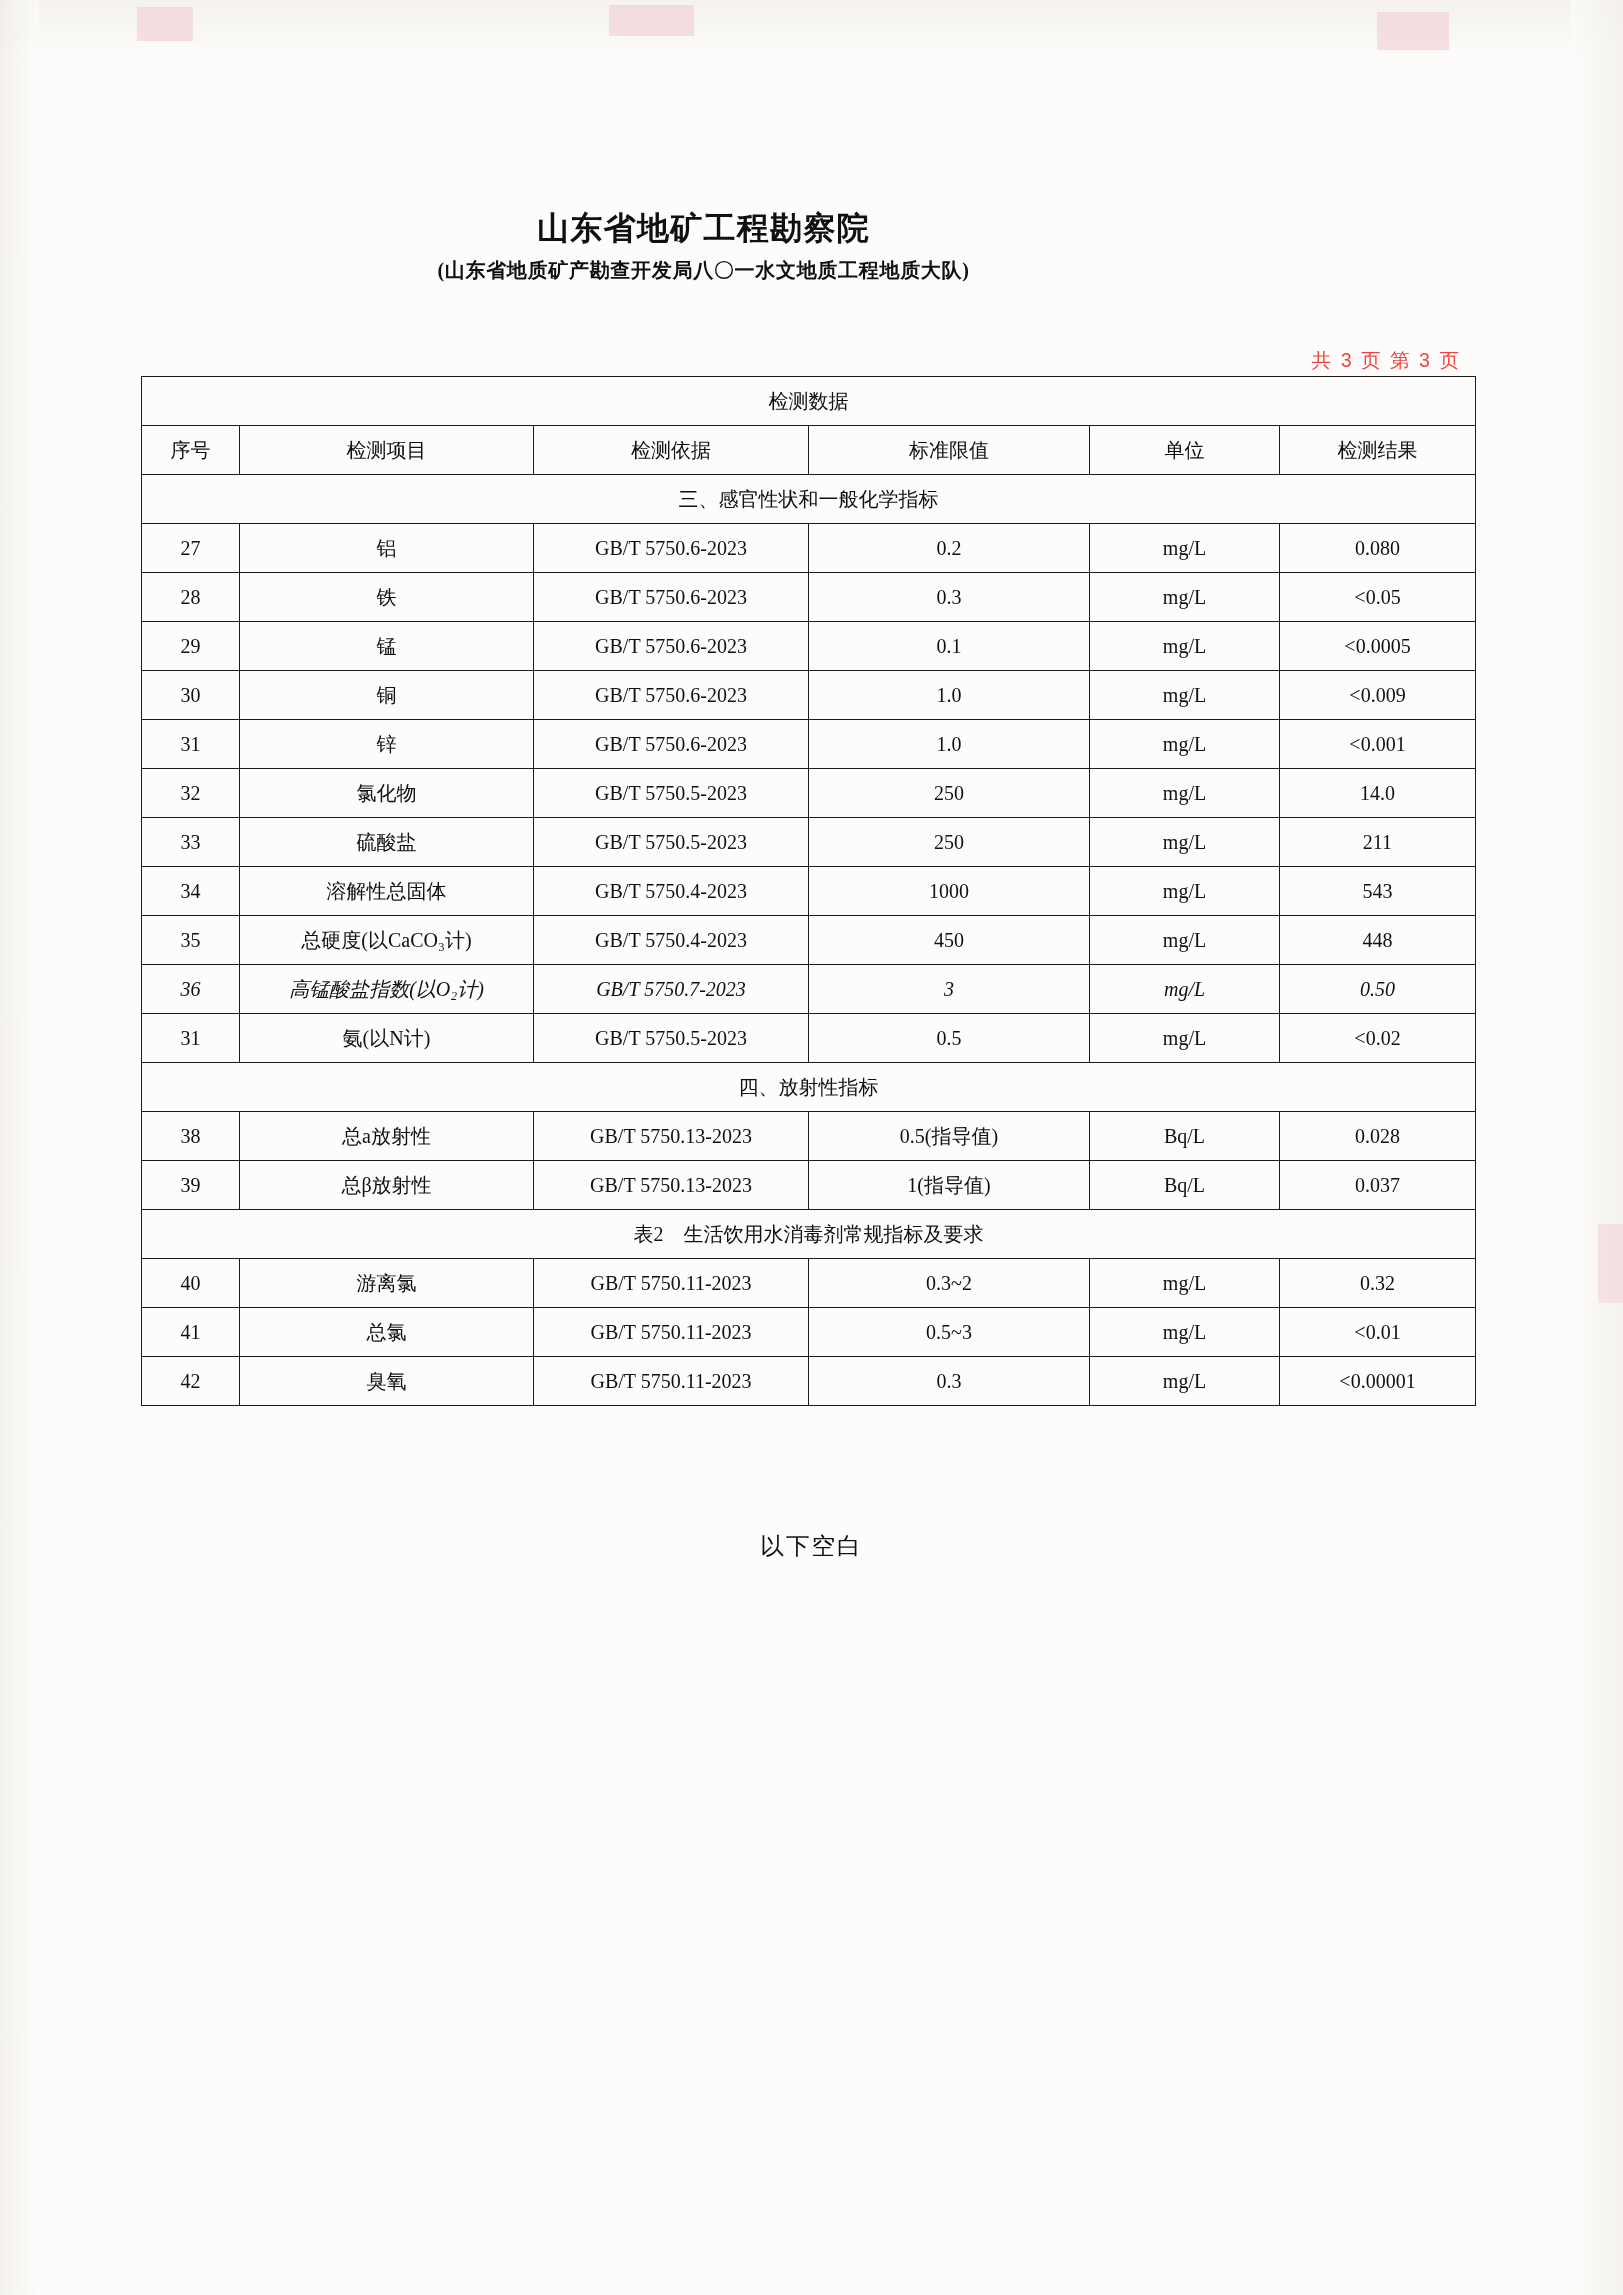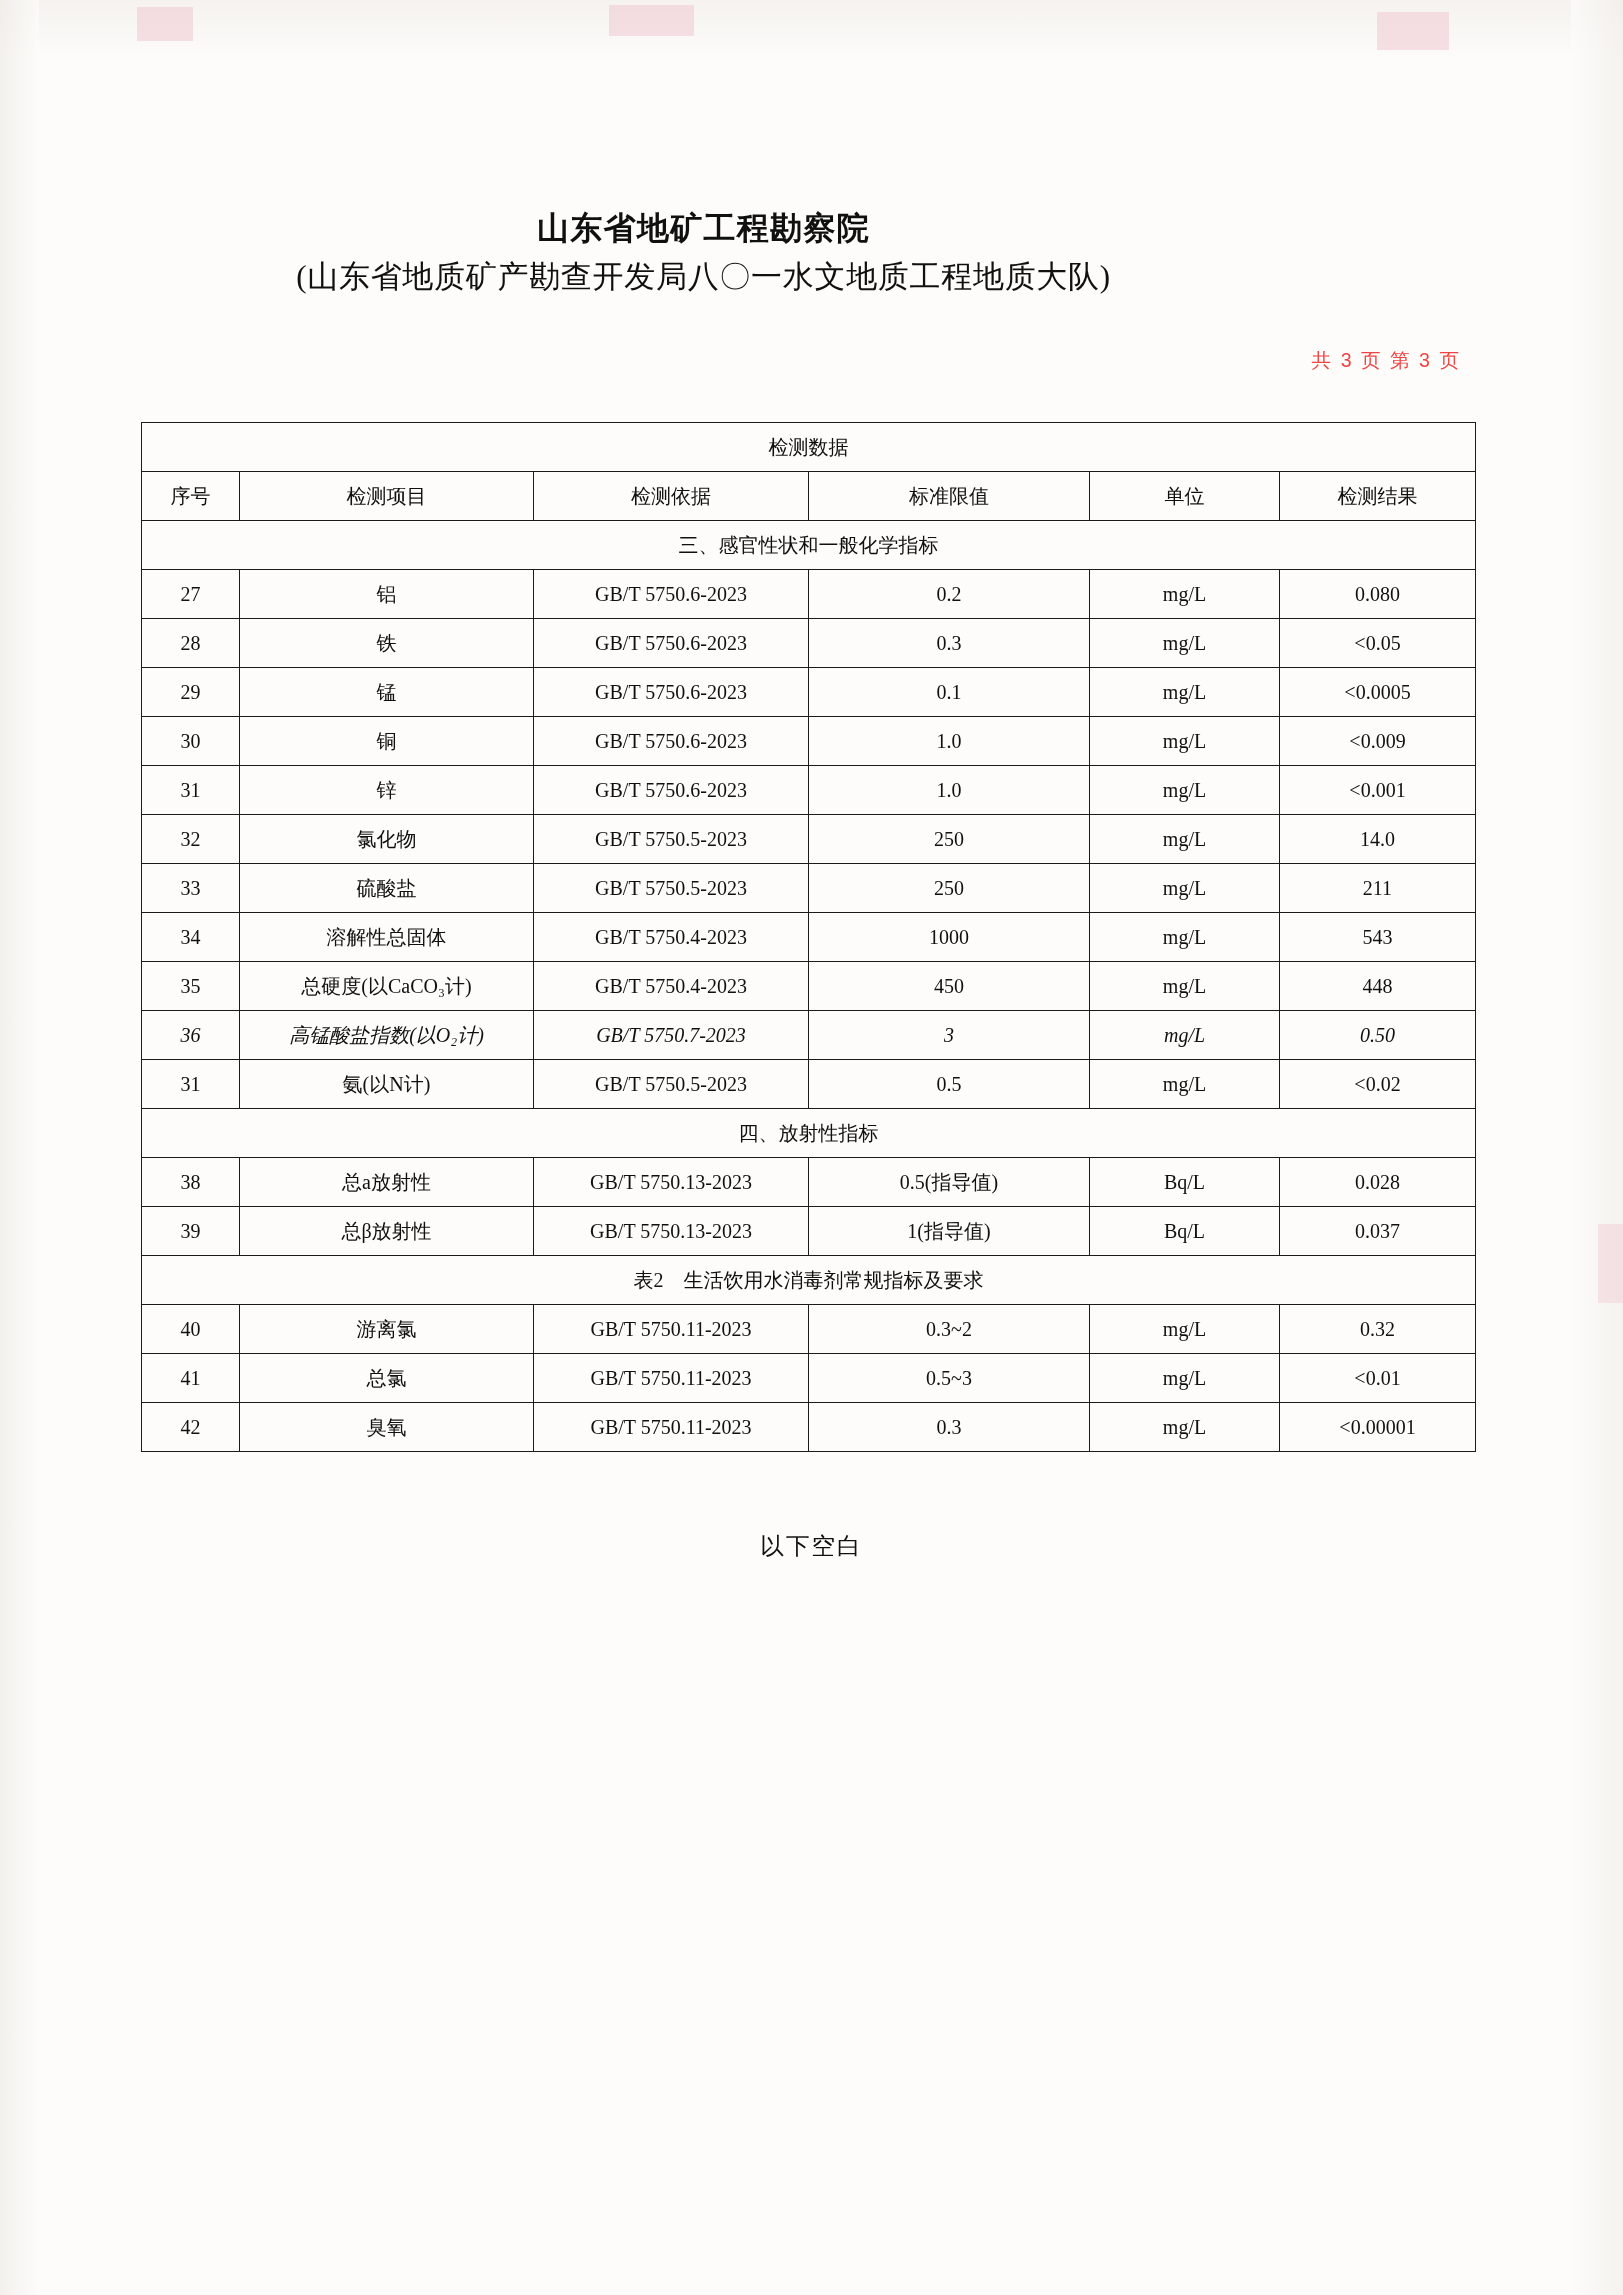--- a/index.html
+++ b/index.html
@@ -54,22 +54,22 @@
     text-align: center;
   }
   .org-title {
     font-size: 32px;
     font-weight: bold;
     letter-spacing: 1.3px;
     line-height: 1.25;
     color: #101010;
   }
   .org-subtitle {
-    font-size: 31px;
-    font-weight: normal;
+    font-size: 20px;
+    font-weight: bold;
     letter-spacing: 0.7px;
     line-height: 1.3;
     margin-top: 9.2px;
     color: #101010;
   }
   .page-num {
     position: absolute;
     right: 162px;
     top: 347px;
     font-size: 19.6px;
@@ -77,21 +77,20 @@
     font-family: "Liberation Sans", sans-serif;
     color: #ef4444;
   }
   table.report {
     position: absolute;
     left: 141px;
     top: 376px;
     width: 1335px;
     border-collapse: collapse;
     table-layout: fixed;
-    margin-top: 46px;
   }
   table.report td {
     border: 1.3px solid #1b1b1b;
     text-align: center;
     vertical-align: middle;
     font-size: 20px;
     color: #101010;
     padding: 0;
     height: 48px;
   }

